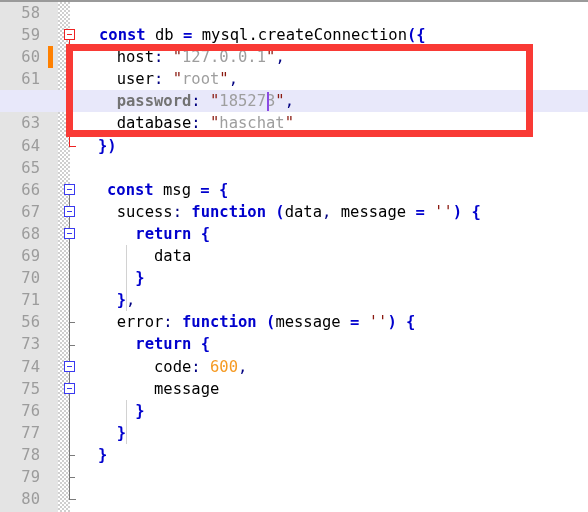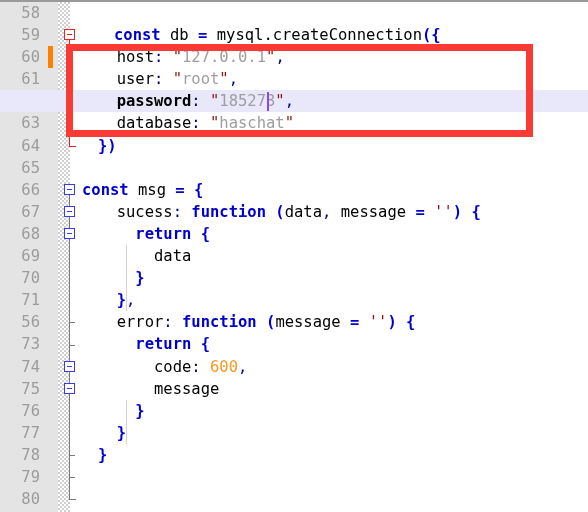--- a/index.html
+++ b/index.html
@@ -97,21 +97,21 @@
     display: inline-block;
   }
   
   .kw       { color: #0000cd; font-weight: bold; }
   .op       { color: #0000cd; font-weight: bold; }
   .plain    { color: #000000; }
   .punc     { color: #000080; }
   .str      { color: #8b1a10; }
   .strbody  { color: #9e9e9e; }
   .num      { color: #f59a23; }
-  .prop-hl  { color: #000000; font-weight: bold; margin-top: 28px; }
+  .prop-hl  { color: #737373; font-weight: bold; margin-top: 28px; }
   
   .foldbox {
     position: absolute;
     width: 11px; height: 11px;
     box-sizing: border-box;
     border: 1px solid #666;
     background: #ffffff;
     z-index: 5;
   }
   .foldbox::before {
@@ -200,28 +200,28 @@
 
   <div id="changebars">
       <div class="changebar" style="top: 46.2px; background: rgb(255, 128, 0);"></div>
       <div class="changebar" style="top: 90.4px; background: rgb(255, 128, 0);"></div>
     </div>
 
   <div class="fold-col"></div>
 
   <div class="code" id="code">
       <div class="row"><span class="txt" style="margin-left: 28px;"></span></div>
-      <div class="row"><span class="txt" style="margin-left: 44px; text-align: right;"><span class="kw">const</span><span class="plain"> </span><span class="plain">db</span><span class="plain"> </span><span class="op">=</span><span class="plain"> </span><span class="plain">mysql.createConnection</span><span class="op">({</span></span></div>
+      <div class="row"><span class="txt" style="margin-left: 29px; text-align: right;"><span class="kw">const</span><span class="plain"> </span><span class="plain">db</span><span class="plain"> </span><span class="op">=</span><span class="plain"> </span><span class="plain">mysql.createConnection</span><span class="op">({</span></span></div>
       <div class="row"><span class="txt" style="margin-left: 28px;"><span class="plain">  </span><span class="plain">host</span><span class="punc">:</span><span class="plain"> </span><span class="str">"</span><span class="strbody">127.0.0.1</span><span class="str">"</span><span class="punc">,</span></span></div>
       <div class="row"><span class="txt" style="margin-left: 28px;"><span class="plain">  </span><span class="plain">user</span><span class="punc">:</span><span class="plain"> </span><span class="str">"</span><span class="strbody">root</span><span class="str">"</span><span class="punc">,</span></span></div>
       <div class="row"><div class="hl-band" style="left: -70px;"></div><span class="txt" style="margin-left: 28px;"><span class="plain">  </span><span class="prop-hl">password</span><span class="punc">:</span><span class="plain"> </span><span class="str">"</span><span class="strbody">185273</span><span class="str">"</span><span class="punc">,</span></span></div>
       <div class="row"><span class="txt" style="margin-left: 28px;"><span class="plain">  </span><span class="plain">database</span><span class="punc">:</span><span class="plain"> </span><span class="str">"</span><span class="strbody">haschat</span><span class="str">"</span></span></div>
       <div class="row"><span class="txt" style="margin-left: 28px;"><span class="op">})</span></span></div>
       <div class="row"><span class="txt" style="margin-left: 28px;"></span></div>
-      <div class="row"><span class="txt" style="margin-left: 12px;"><span class="kw">const</span><span class="plain"> </span><span class="plain">msg</span><span class="plain"> </span><span class="op">=</span><span class="plain"> </span><span class="op">{</span></span></div>
+      <div class="row"><span class="txt" style="margin-left: 37px;"><span class="kw">const</span><span class="plain"> </span><span class="plain">msg</span><span class="plain"> </span><span class="op">=</span><span class="plain"> </span><span class="op">{</span></span></div>
       <div class="row"><span class="txt" style="margin-left: 28px;"><span class="plain">  </span><span class="plain">sucess</span><span class="punc">:</span><span class="plain"> </span><span class="kw">function</span><span class="plain"> </span><span class="op">(</span><span class="plain">data</span><span class="punc">,</span><span class="plain"> </span><span class="plain">message</span><span class="plain"> </span><span class="op">=</span><span class="plain"> </span><span class="str">''</span><span class="op">)</span><span class="plain"> </span><span class="op">{</span></span></div>
       <div class="row"><span class="txt" style="margin-left: 28px;"><span class="plain">    </span><span class="kw">return</span><span class="plain"> </span><span class="op">{</span></span></div>
       <div class="row"><span class="txt" style="margin-left: 28px;"><span class="plain">      </span><span class="plain">data</span></span></div>
       <div class="row"><span class="txt" style="margin-left: 28px;"><span class="plain">    </span><span class="op">}</span></span></div>
       <div class="row"><span class="txt" style="margin-left: 28px;"><span class="plain">  </span><span class="op">}</span><span class="punc">,</span></span></div>
       <div class="row"><span class="txt" style="margin-left: 28px;"><span class="plain">  </span><span class="plain">error</span><span class="punc">:</span><span class="plain"> </span><span class="kw">function</span><span class="plain"> </span><span class="op">(</span><span class="plain">message</span><span class="plain"> </span><span class="op">=</span><span class="plain"> </span><span class="str">''</span><span class="op">)</span><span class="plain"> </span><span class="op">{</span></span></div>
       <div class="row"><span class="txt" style="margin-left: 28px;"><span class="plain">    </span><span class="kw">return</span><span class="plain"> </span><span class="op">{</span></span></div>
       <div class="row"><span class="txt" style="margin-left: 28px;"><span class="plain">      </span><span class="plain">code</span><span class="punc">:</span><span class="plain"> </span><span class="num">600</span><span class="punc">,</span></span></div>
       <div class="row"><span class="txt" style="margin-left: 28px;"><span class="plain">      </span><span class="plain">message</span></span></div>
       <div class="row"><span class="txt" style="margin-left: 28px;"><span class="plain">    </span><span class="op">}</span></span></div>

